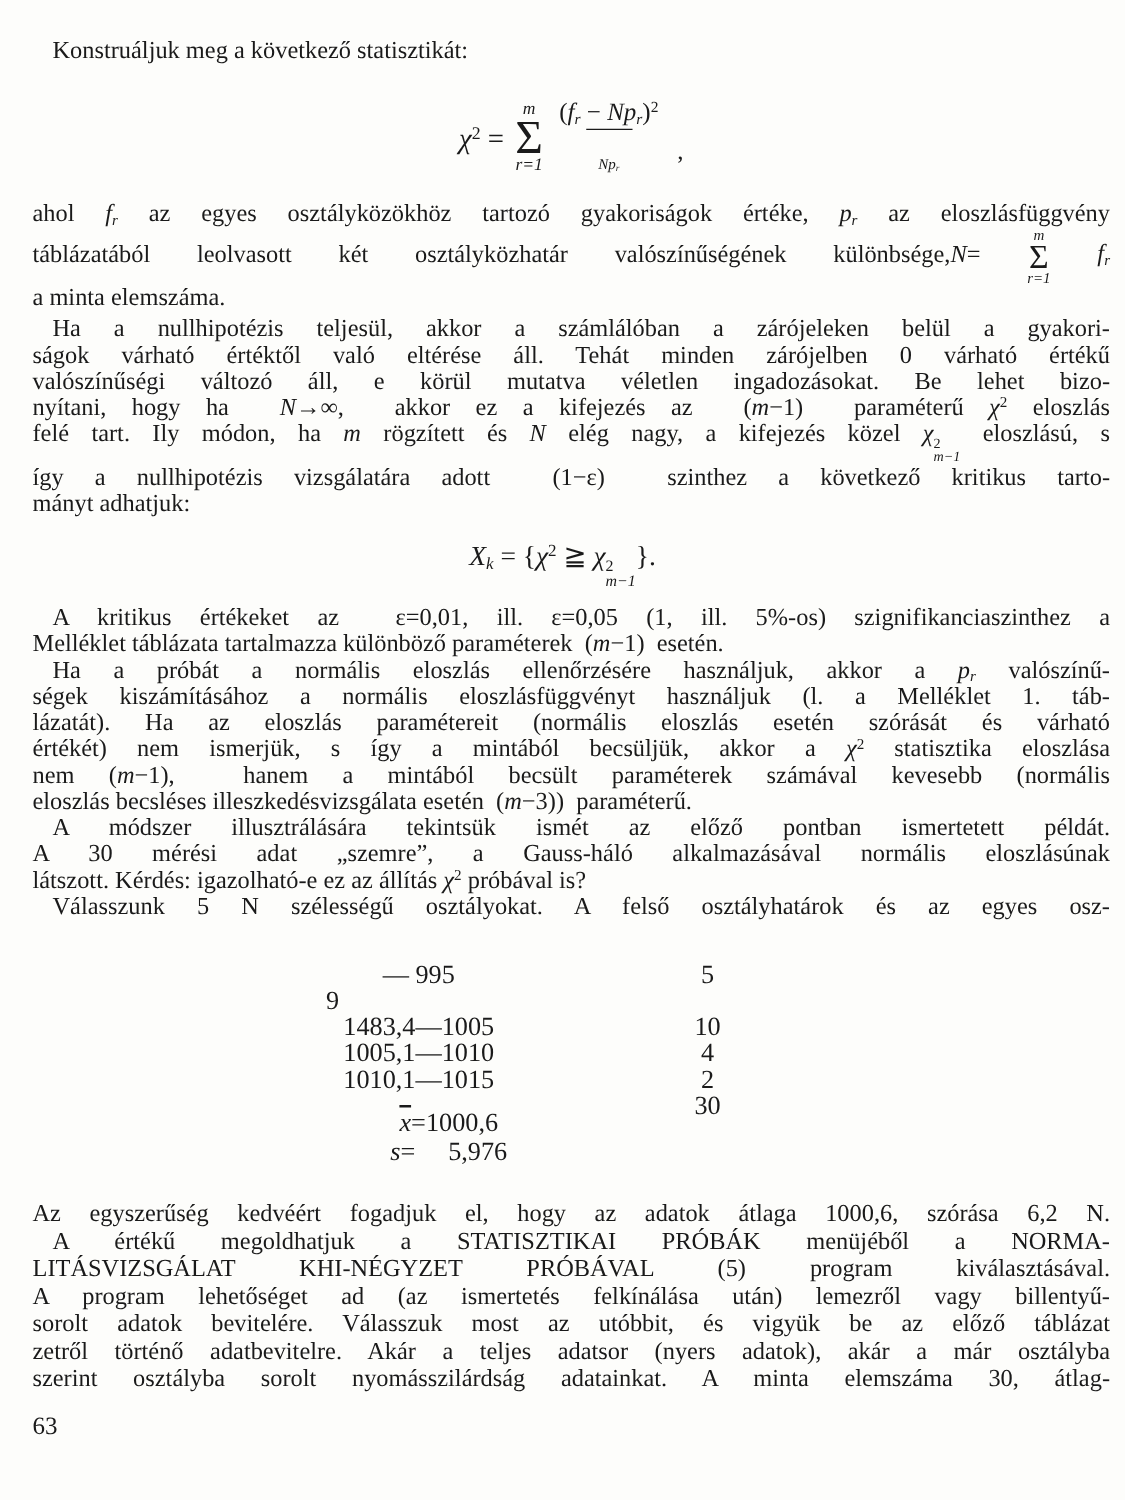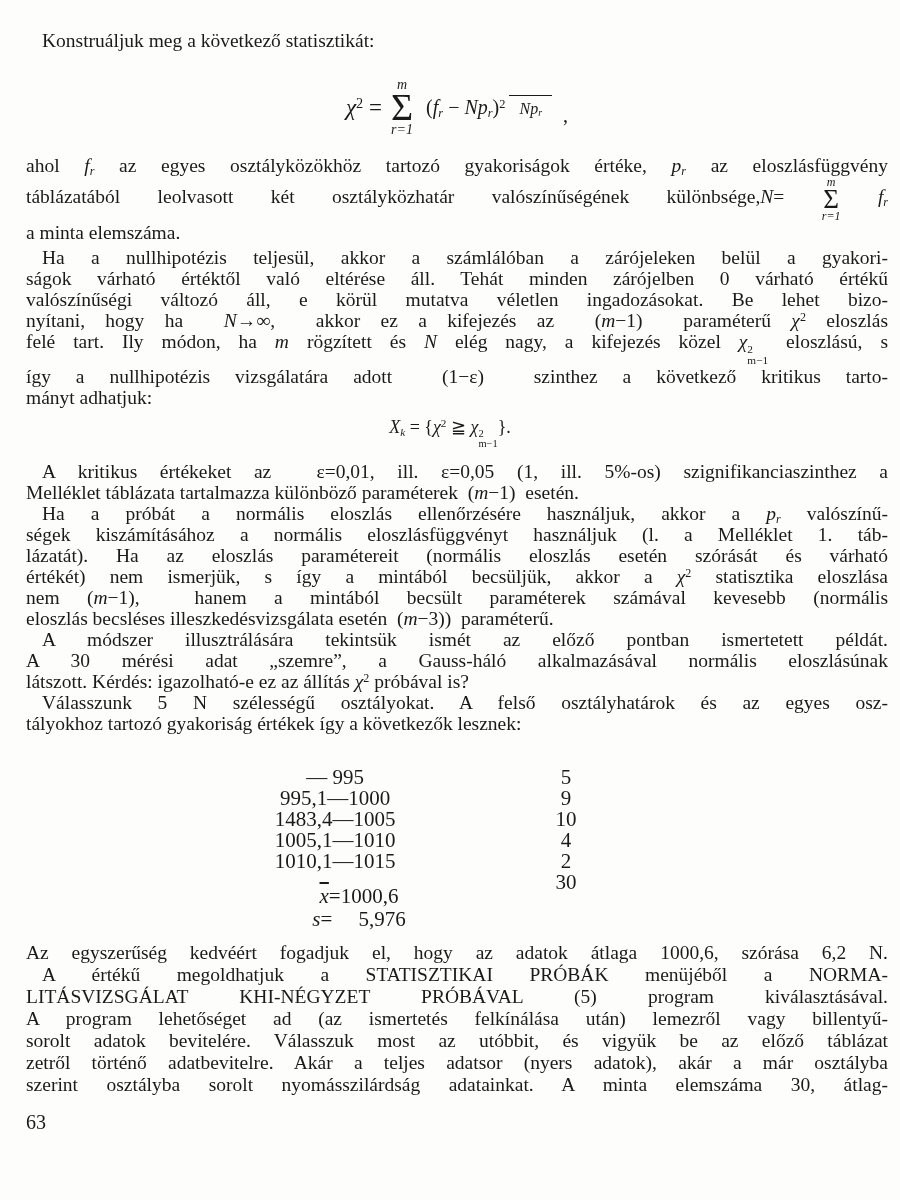--- a/index.html
+++ b/index.html
@@ -13,50 +13,50 @@
   .j{text-align:justify;text-align-last:justify}
   .l{text-align:center;text-align-last:left}
   .ind{text-indent:16px}
   .it{font-style:italic}
   .sup{font-size:62%;vertical-align:0.5em;line-height:0}
   .ssub{font-size:62%;vertical-align:-0.25em;line-height:0}
   .ov{text-decoration:overline}
   .stk{display:inline-flex;flex-direction:column;align-items:flex-start;
        font-size:58%;line-height:0.95;vertical-align:-0.45em}
   .stk span{display:block}
-  .stk span:last-child{}
+  .stk span:last-child{font-style:italic}
   
   .stack{display:inline-flex;flex-direction:column;align-items:center;vertical-align:middle}
   .stack .lim{font-size:14px;line-height:14px;font-style:italic}
   .stack .sig{font-size:38px;line-height:31px}
   .stack.sm .lim{font-size:12px;line-height:12px}
   .stack.sm .sig{font-size:27px;line-height:22px}
   
   .formula{display:flex;align-items:center;justify-content:center;gap:9px}
   .f1{margin:27px 0 18px;font-size:23px}
-  .f1 .frac{display:inline-flex;flex-direction:row;align-items:center}
+  .f1 .frac{display:inline-flex;flex-direction:column;align-items:center}
   .f1 .num{font-size:20px;line-height:24px;padding:0 4px 1px}
-  .f1 .den{font-size:16px;line-height:24px;border-top:1.6px solid #1a1a1a;padding:1px 10px 0}
+  .f1 .den{font-size:12px;line-height:24px;border-top:1.6px solid #1a1a1a;padding:15px 10px 0}
   .f1 .trail{align-self:flex-end;margin:0 0 10px 2px;font-size:20px}
-  .f2{margin:8px 14px 12px 0;font-size:18px}
+  .f2{margin:18px 14px 12px 0;font-size:22px}
   .mt6{margin-top:4px}
   
   .table{margin:33px 0 0 150px;font-size:21px;line-height:21px}
   .trow{display:flex;gap:40px}
   .cell{display:block}
   .cl{width:260px;text-align:center}
   .cr{width:180px;text-align:center}
   .thead .cell{letter-spacing:2.5px}
   .tbody .cl{padding-left:58px}
   .sumrule{width:56px;border-top:2px solid #1a1a1a;margin:9px auto 0}
   .total{margin-top:3px}
   .stats{padding:13px 0 0 106px;text-align:center}
   .stats .ln{font-size:21px;line-height:23px}
   
-  .closing-wrap{margin-top:11px}
+  .closing-wrap{margin-top:28px}
   .closing-wrap .ln{line-height:22px}
   .pagenum{text-align:left;margin:16px 30px 0 0;font-size:20px}
 </style>
 </head>
 <body>
 
 <div class="col">
 
   <div>
       <div class="ln l ind">Konstruáljuk meg a következő statisztikát:</div>
@@ -118,31 +118,29 @@
     </div>
 
   <div>
       <div class="ln j ind">A módszer illusztrálására tekintsük ismét az előző pontban ismertetett példát.</div>
       <div class="ln j">A 30 mérési adat „szemre”, a Gauss-háló alkalmazásával normális eloszlásúnak</div>
       <div class="ln l"><span>látszott. Kérdés: igazolható-e ez az állítás </span><span class="it">χ</span><span class="sup">2</span><span> próbával is?</span></div>
     </div>
 
   <div>
       <div class="ln j ind">Válasszunk 5 N szélességű osztályokat. A felső osztályhatárok és az egyes osz-</div>
-      <div class="ln l">tályokhoz tartozó gyakoriság értékek így a következők lesznek:</div>
     </div>
 
   <div class="table">
     <div class="tbody">
         <div class="trow">
           <span class="cell cl">— 995</span>
           <span class="cell cr">5</span>
         </div>
         <div class="trow">
-          <span class="cell cl">995,1—1000</span>
           <span class="cell cr">9</span>
         </div>
         <div class="trow">
           <span class="cell cl">1483,4—1005</span>
           <span class="cell cr">10</span>
         </div>
         <div class="trow">
           <span class="cell cl">1005,1—1010</span>
           <span class="cell cr">4</span>
         </div>

